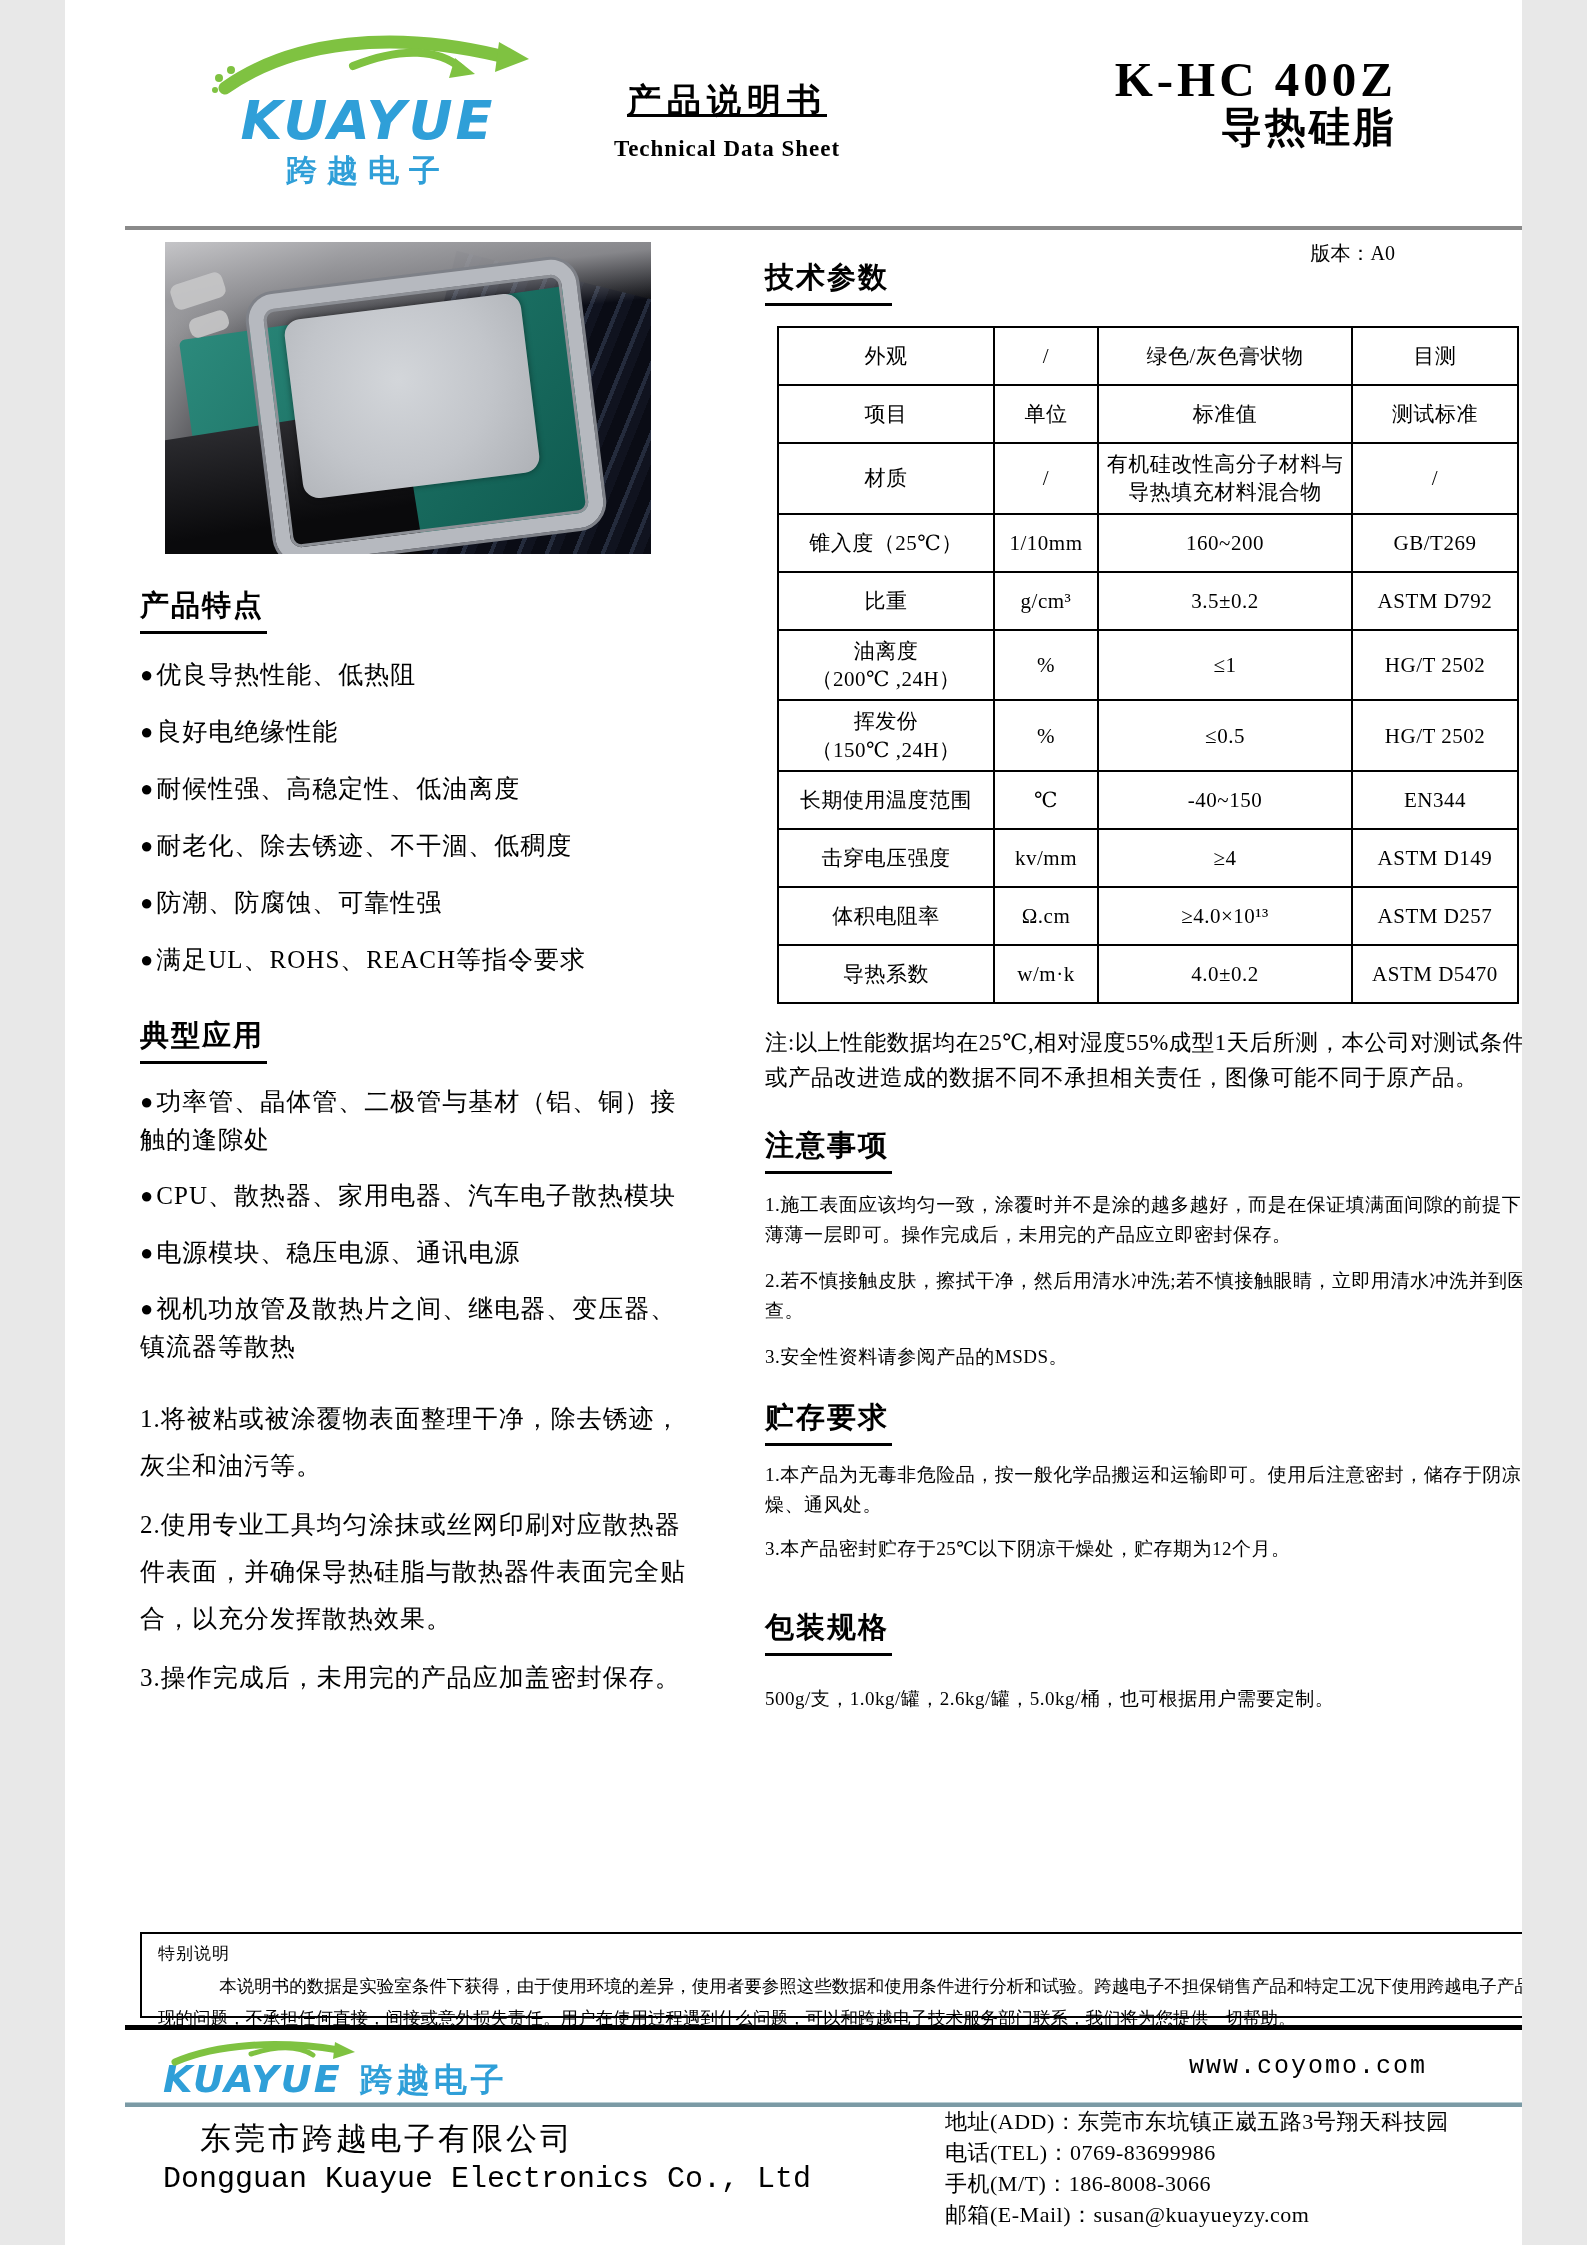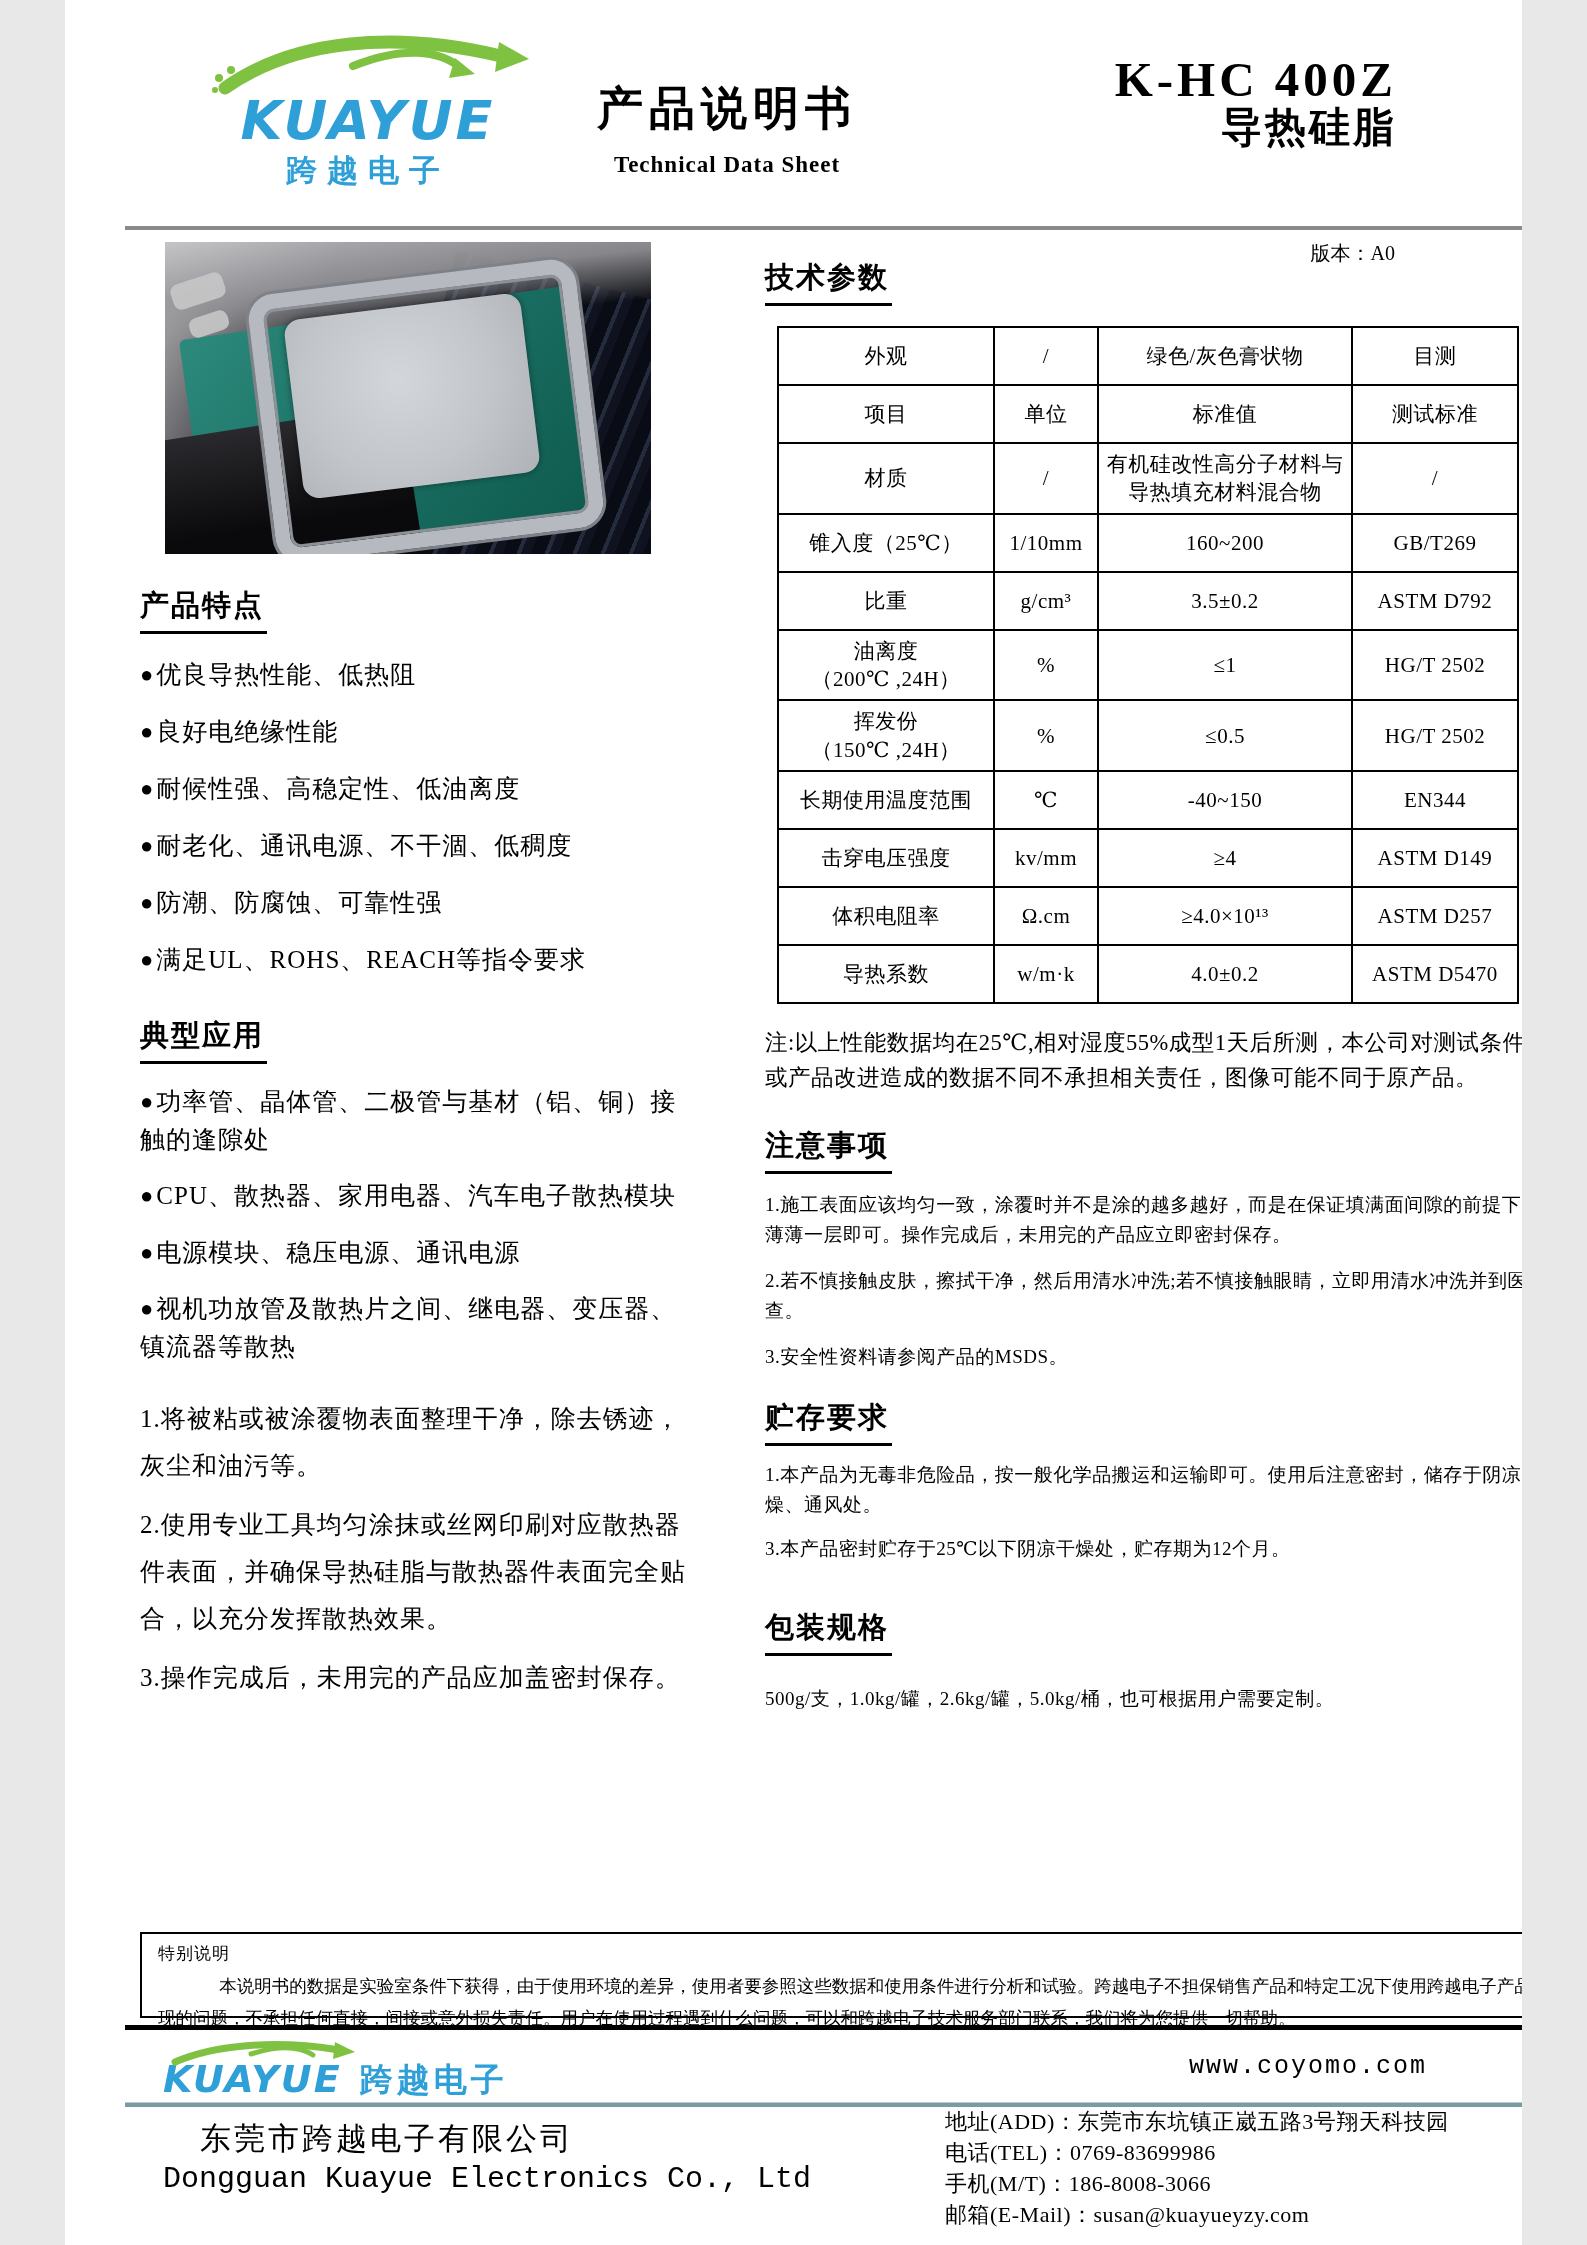--- a/index.html
+++ b/index.html
@@ -7,21 +7,21 @@
         font-family:"Liberation Serif","DejaVu Serif",serif;color:#000;overflow:hidden;}
 
   
   .logo{position:absolute;left:118px;top:26px;width:370px;height:150px;text-align:center;}
   .logo svg{display:block;margin:0 auto;}
   .brand-en{font-family:"DejaVu Sans",sans-serif;font-weight:bold;font-style:italic;
             font-size:54px;color:#2f9fd8;letter-spacing:3px;line-height:1.0;margin-top:-6px;}
   .brand-cn{font-family:"DejaVu Sans",sans-serif;font-weight:bold;font-size:31px;color:#2f9fd8;
             letter-spacing:10px;margin-top:2px;}
   .doc-title{position:absolute;left:462px;top:78px;width:400px;text-align:center;}
-  .doc-title-cn{font-size:46px;font-weight:bold;letter-spacing:6px;}
+  .doc-title-cn{font-size:34px;font-weight:bold;letter-spacing:6px;text-decoration:underline;}
   .doc-title-en{font-size:23px;font-weight:bold;margin-top:12px;letter-spacing:1px;}
   .product-title{position:absolute;right:125px;top:54px;text-align:right;}
   .product-model{font-size:49px;font-weight:bold;letter-spacing:4px;line-height:1.05;}
   .product-name{font-size:41px;font-weight:bold;letter-spacing:3px;line-height:1.1;}
   .header-rule{position:absolute;left:60px;top:226px;width:1468px;height:4px;background:#8a8a8a;}
   .version{position:absolute;right:127px;top:240px;font-size:20px;}
 
   
   .sec-h{font-size:29px;font-weight:bold;letter-spacing:2px;}
   .sec-h span{display:inline-block;border-bottom:3px solid #000;padding:0 3px 5px 0;}
@@ -143,21 +143,21 @@
       <div class="ph-paste"></div>
       <div class="ph-cap1"></div>
       <div class="ph-cap2"></div>
     </div>
 
     <div class="features blist">
       <div class="sec-h"><span>产品特点</span></div>
       <div class="item"><span class="bullet">●</span><span>优良导热性能、低热阻</span></div>
       <div class="item"><span class="bullet">●</span><span>良好电绝缘性能</span></div>
       <div class="item"><span class="bullet">●</span><span>耐候性强、高稳定性、低油离度</span></div>
-      <div class="item"><span class="bullet">●</span><span>耐老化、通讯电源、不干涸、低稠度</span></div>
+      <div class="item"><span class="bullet">●</span><span>耐老化、除去锈迹、不干涸、低稠度</span></div>
       <div class="item"><span class="bullet">●</span><span>防潮、防腐蚀、可靠性强</span></div>
       <div class="item"><span class="bullet">●</span><span>满足UL、ROHS、REACH等指令要求</span></div>
     </div>
 
     <div class="applications blist">
       <div class="sec-h"><span>典型应用</span></div>
       <div class="item"><span class="bullet">●</span><span>功率管、晶体管、二极管与基材（铝、铜）接触的逢隙处</span></div>
       <div class="item"><span class="bullet">●</span><span>CPU、散热器、家用电器、汽车电子散热模块</span></div>
       <div class="item"><span class="bullet">●</span><span>电源模块、稳压电源、通讯电源</span></div>
       <div class="item"><span class="bullet">●</span><span>视机功放管及散热片之间、继电器、变压器、镇流器等散热</span></div>

